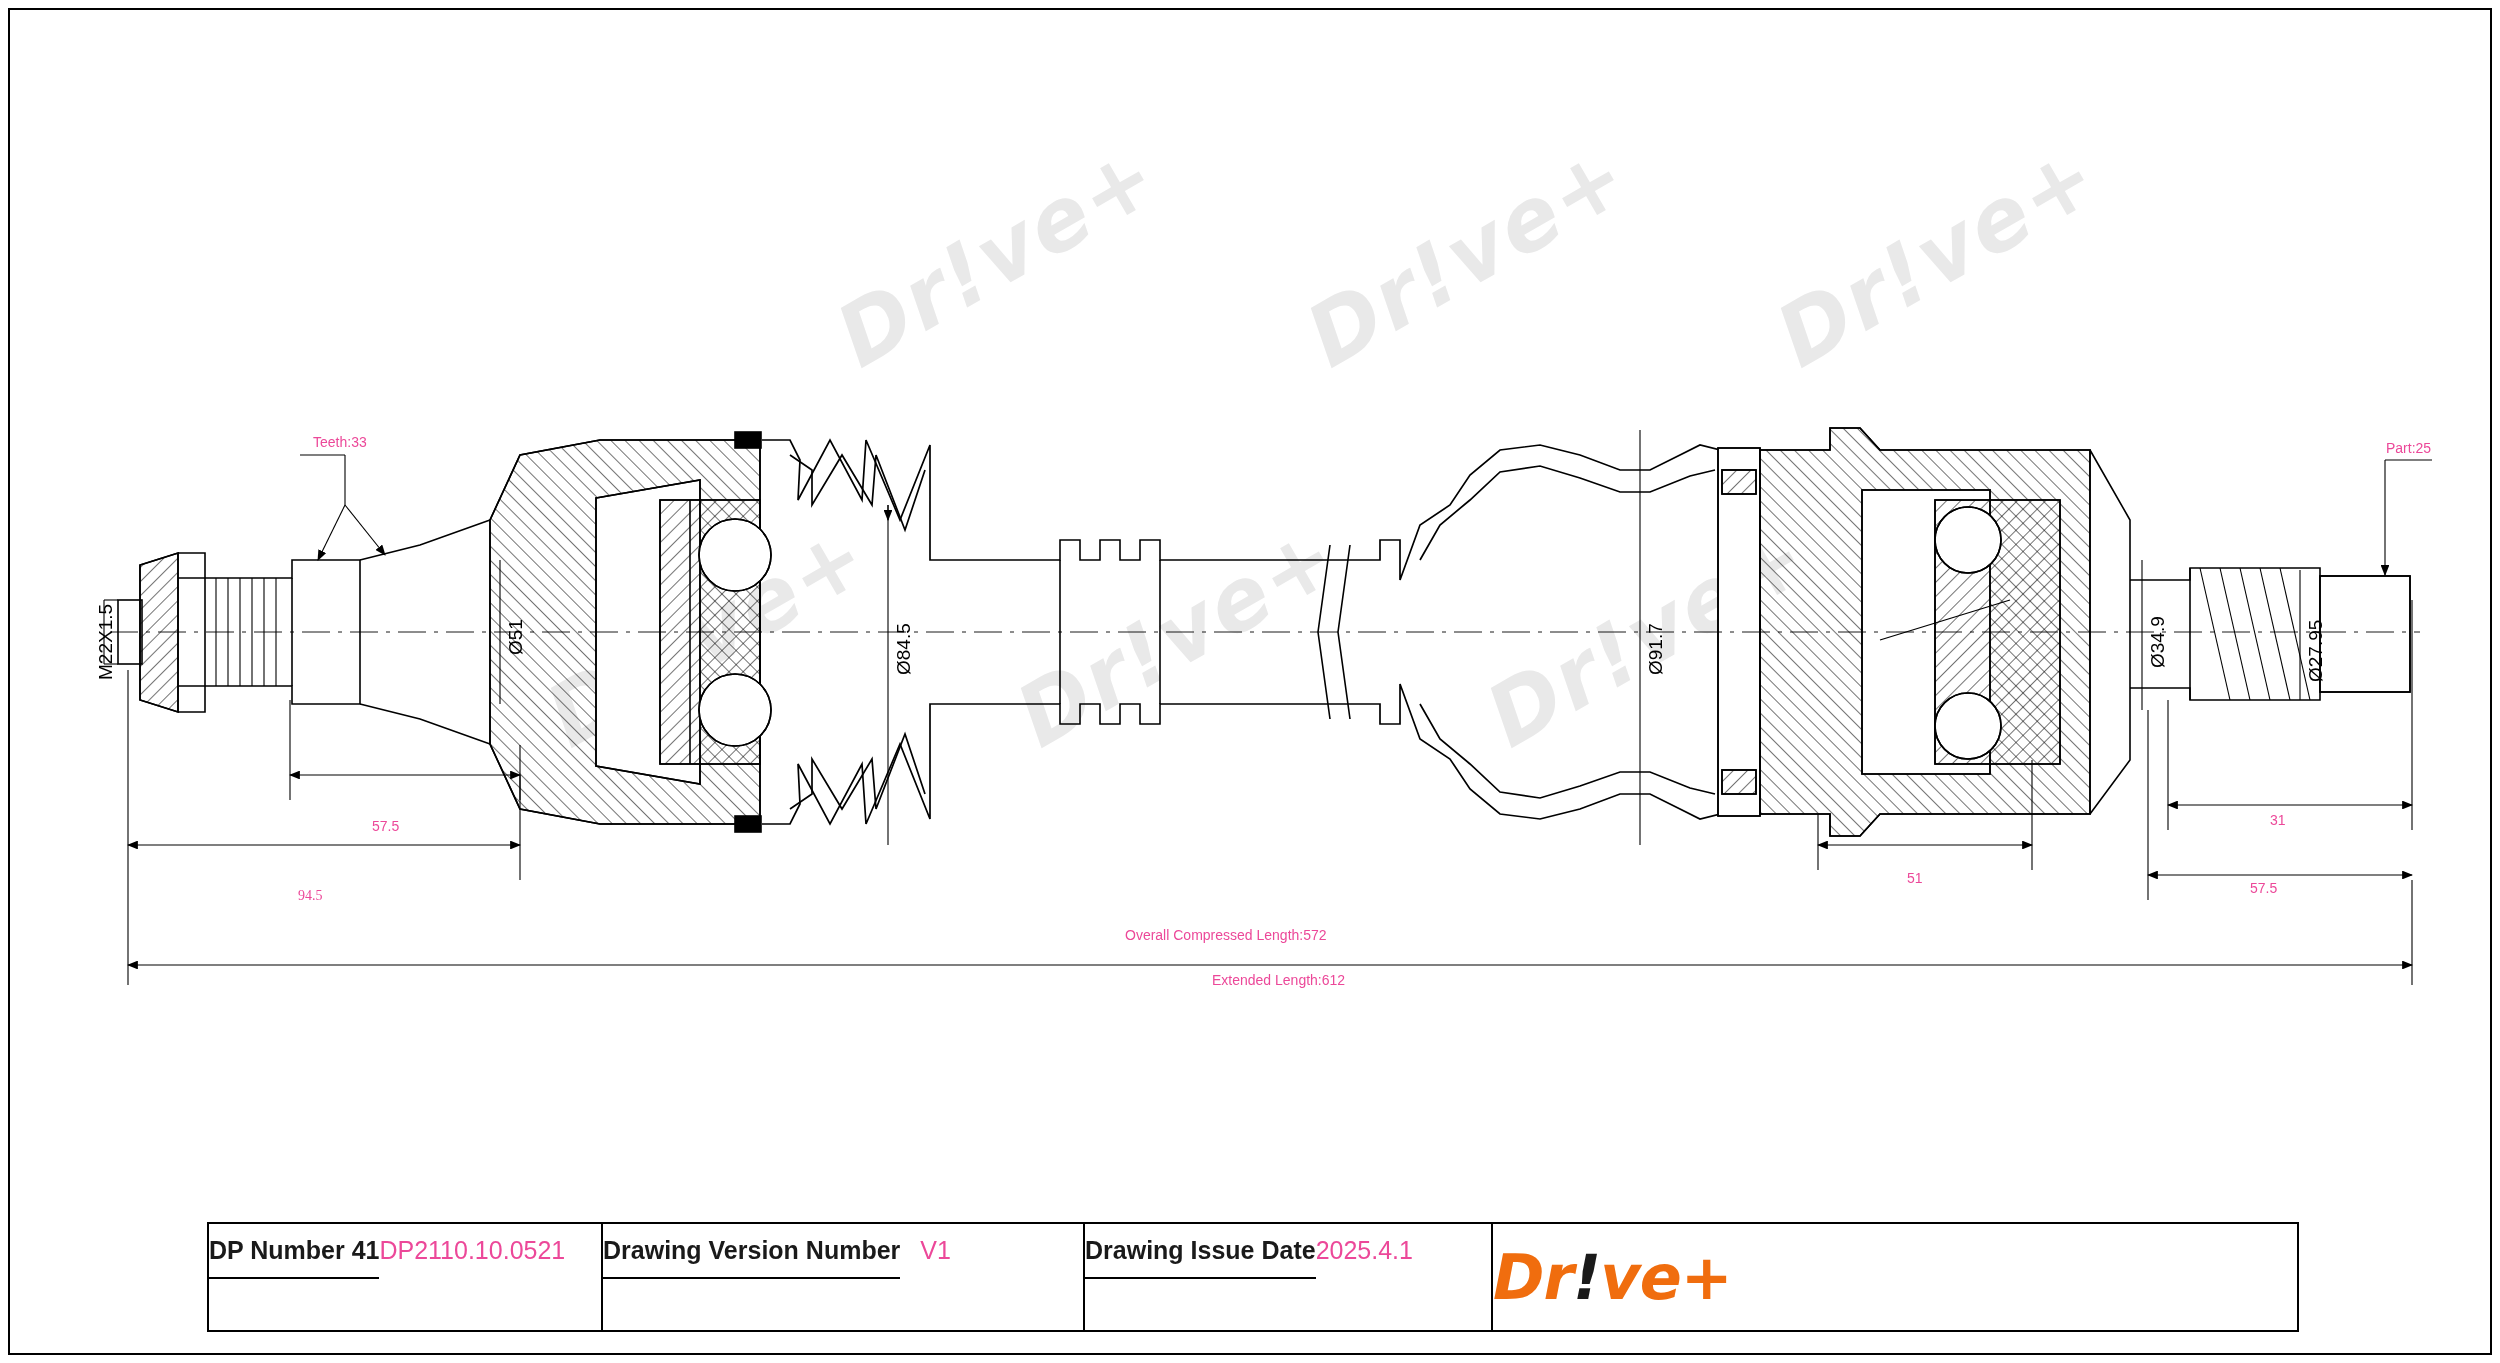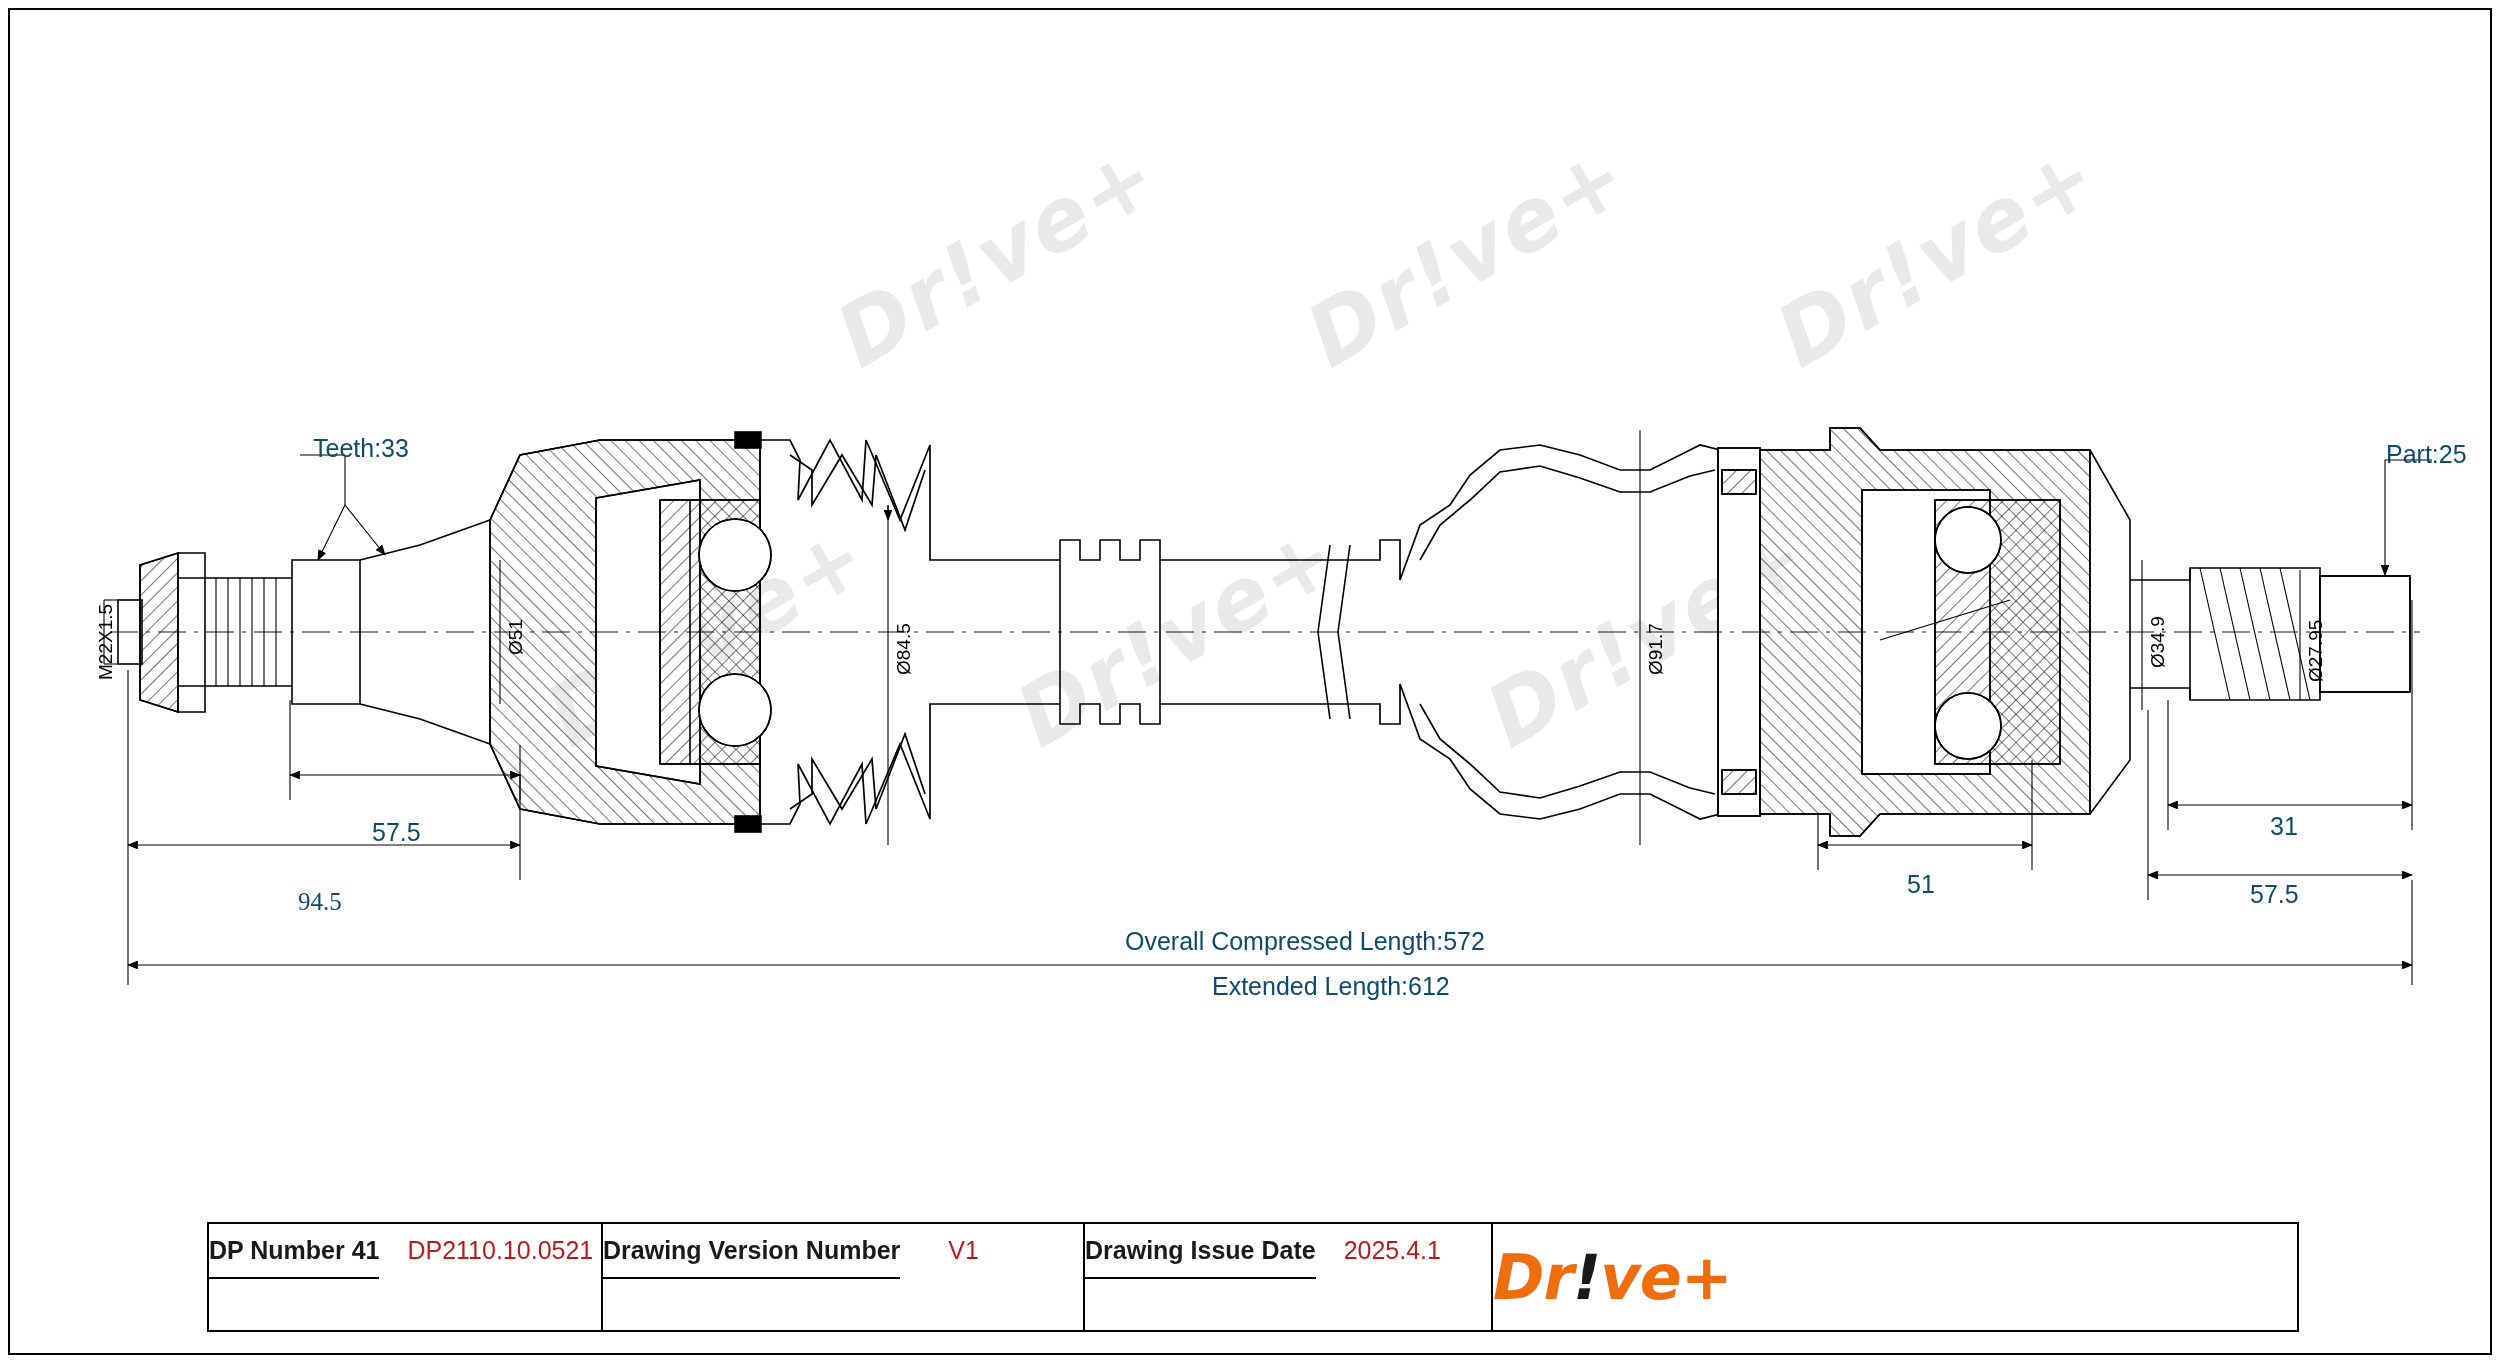--- a/index.html
+++ b/index.html
@@ -15,36 +15,36 @@
   .wm2{left:1290px;top:300px;font-size:86px;}
   .wm3{left:1760px;top:300px;font-size:86px;}
   .wm4{left:530px;top:680px;font-size:86px;}
   .wm5{left:1000px;top:680px;font-size:86px;}
   .wm6{left:1470px;top:680px;font-size:86px;}
 
   
   #dwg{position:absolute;left:0;top:0;width:2500px;height:1363px;}
 
   
-  .dim{position:absolute;font-size:25px;font-family:"Liberation Sans",sans-serif;color:#0c4a6e;white-space:nowrap;text-align:right;}
+  .dim{position:absolute;font-size:14px;font-family:"Liberation Sans",sans-serif;color:#ec4899;white-space:nowrap;text-align:right;}
   .dimv{position:absolute;font-size:19px;font-family:"Liberation Sans",sans-serif;color:#000;white-space:nowrap;
         transform:rotate(-90deg);transform-origin:left top;}
 
   
   .tb{position:absolute;left:207px;top:1222px;width:2092px;height:110px;border:2px solid #000;box-sizing:border-box;display:flex;}
   .tb-col{border-right:2px solid #000;box-sizing:border-box;display:flex;flex-direction:row;}
   .tb-col:last-child{border-right:none;}
   .c1{width:394px;}
   .c2{width:414px;}
   .c3{width:482px;gap:20px;}
   .c4{width:408px;}
   .c5{width:394px;}
   .tb-head{height:55px;border-bottom:2px solid #000;box-sizing:border-box;display:flex;align-items:center;justify-content:center;
            font-weight:bold;font-size:25px;color:#1a1a1a;}
-  .tb-val{height:53px;display:flex;align-items:center;justify-content:center;font-size:25px;color:#b91c1c;margin-left:28px;}
+  .tb-val{height:53px;display:flex;align-items:center;justify-content:center;font-size:25px;color:#ec4899;}
   .logo-cell{display:flex;align-items:center;justify-content:center;height:108px;}
   .logo{font-family:"DejaVu Sans",sans-serif;font-weight:bold;font-style:italic;font-size:62px;letter-spacing:-1px;color:#f06d0e;line-height:1;}
   .logo .blk{color:#1a1a1a;}
 </style>
 </head>
 <body>
 
 <div id="sheet">
 
   <div class="frame"></div>

